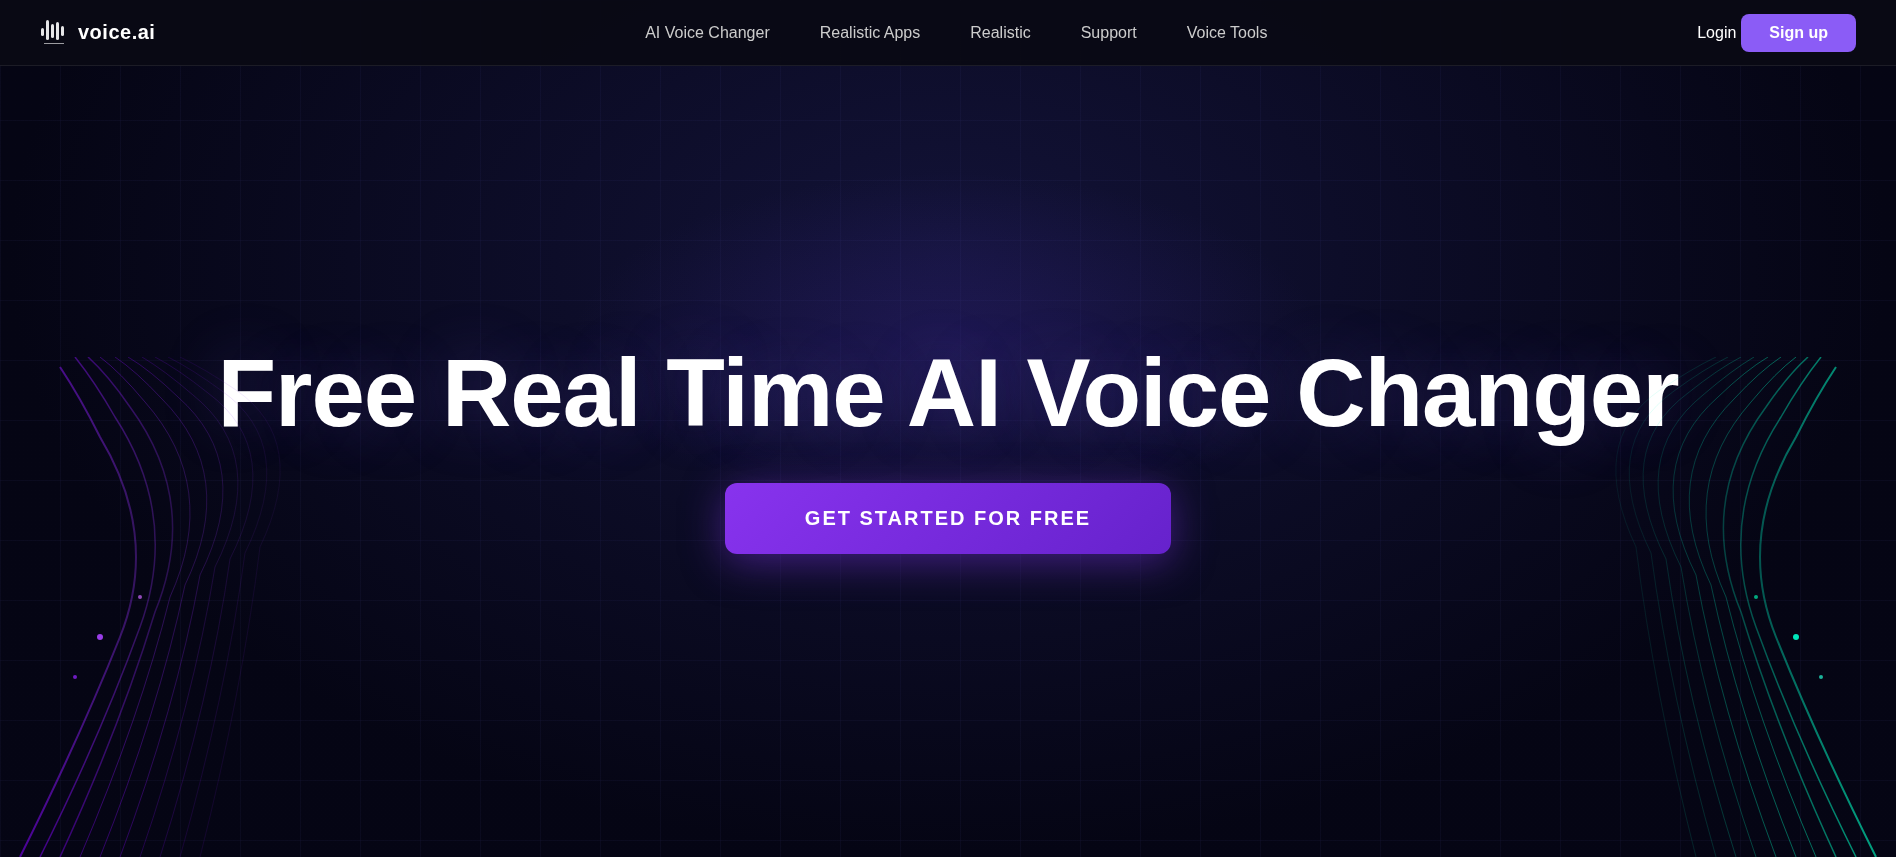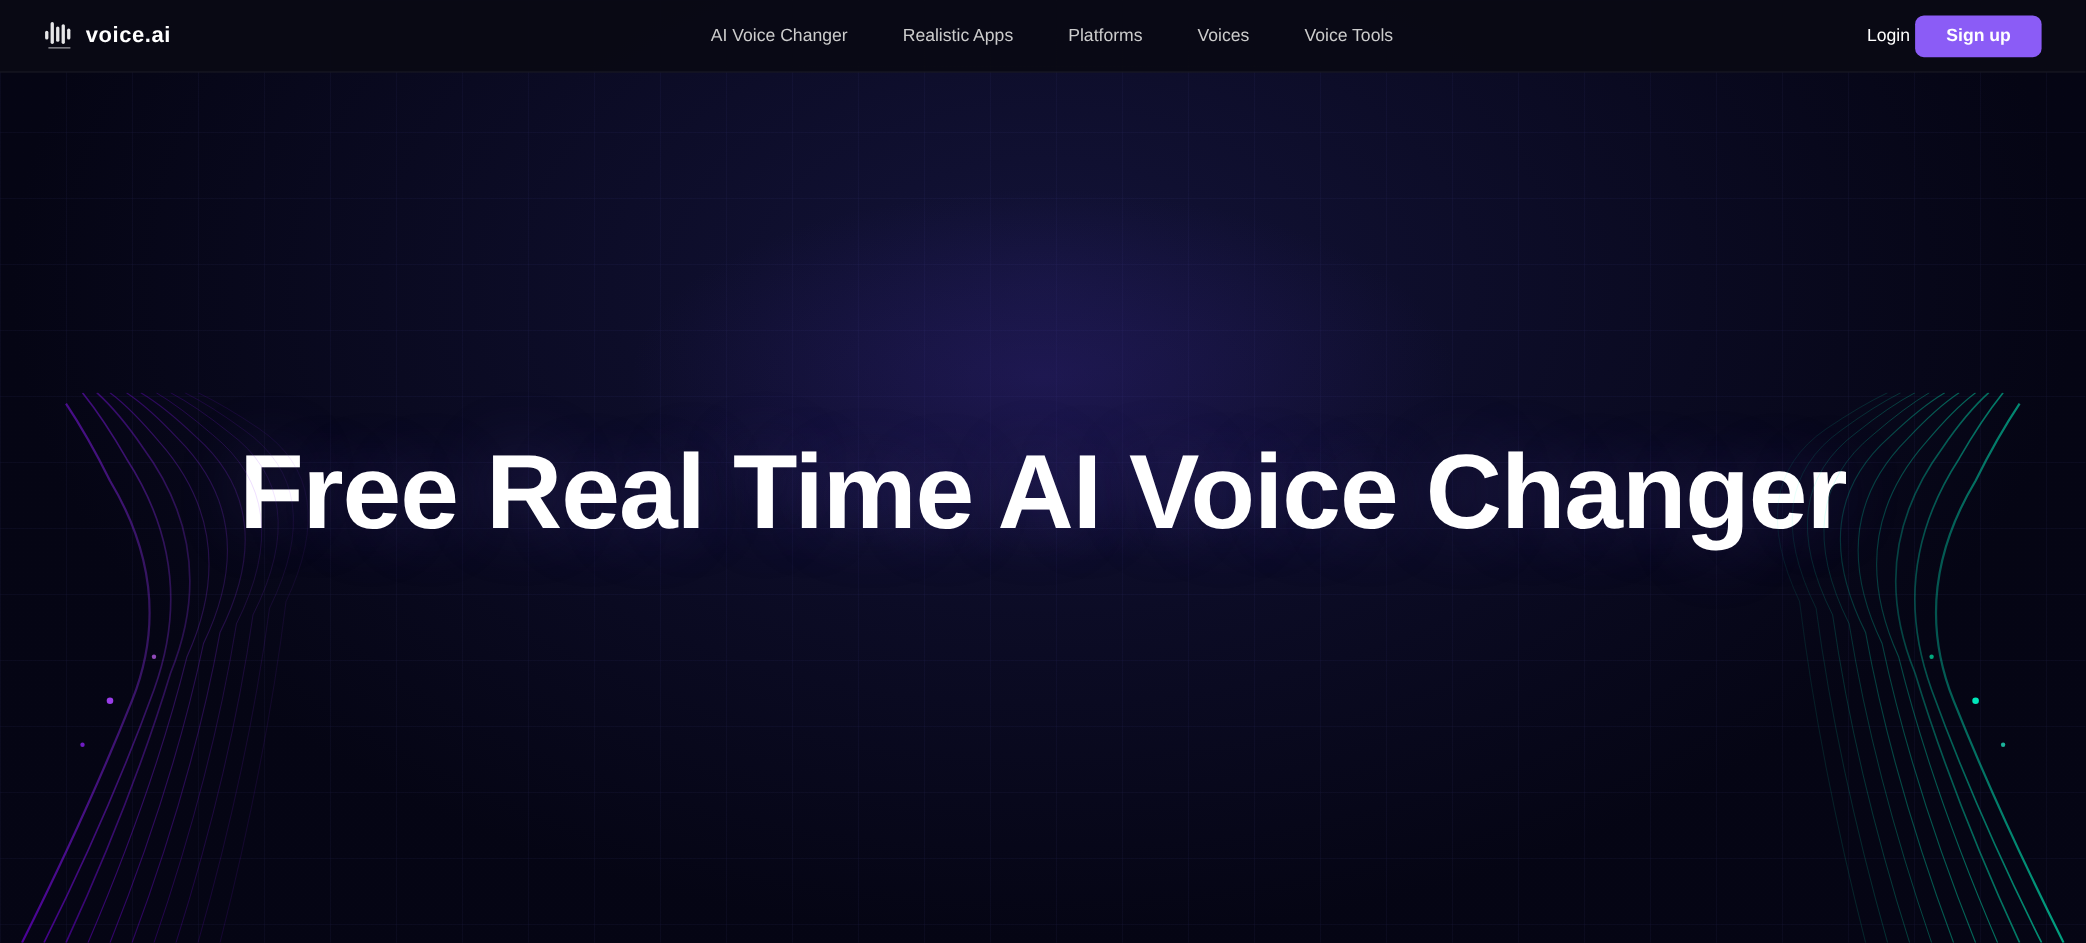--- a/index.html
+++ b/index.html
@@ -277,28 +277,29 @@
         <rect x="1" y="12" width="3" height="8" rx="1.5" fill="white" opacity="0.9"></rect>
         <line x1="4" y1="28" x2="24" y2="28" stroke="white" stroke-width="2" opacity="0.6"></line>
       </svg>
     </span>
     <span class="logo-text">voice.ai</span>
   </div>
 
   <div class="nav-links">
     <a class="nav-link">AI Voice Changer</a>
     <a class="nav-link">Realistic Apps</a>
-    <a class="nav-link">Platforms</a>
-    <a class="nav-link">Voices</a>
+    <a class="nav-link">Realistic</a>
+    <a class="nav-link">Support</a>
     <a class="nav-link">Voice Tools</a>
   </div>
 
   <div class="nav-actions">
     <button class="login-btn">Login</button>
     <button class="signup-btn">Sign up</button>
   </div>
 </nav>
 
 <div class="hero">
   <div class="hero-content">
     <h1 class="hero-title">Free Real Time AI Voice Changer</h1>
+    <button class="cta-button">GET STARTED FOR FREE</button>
   </div>
 </div>
 
 </body></html>

